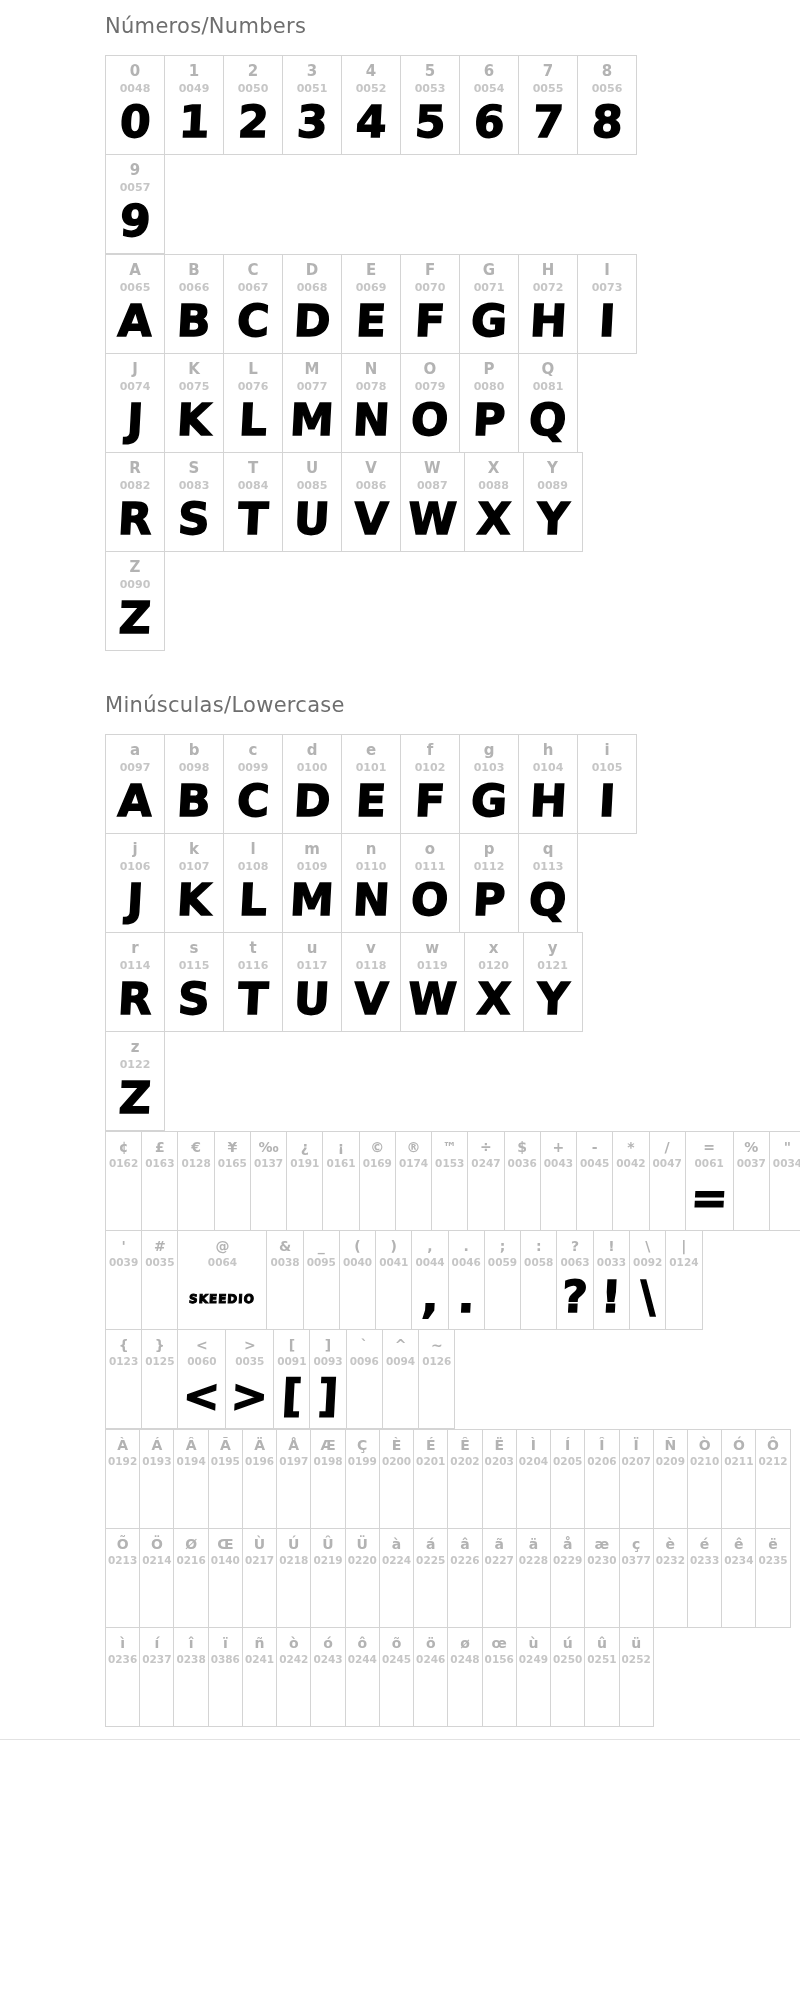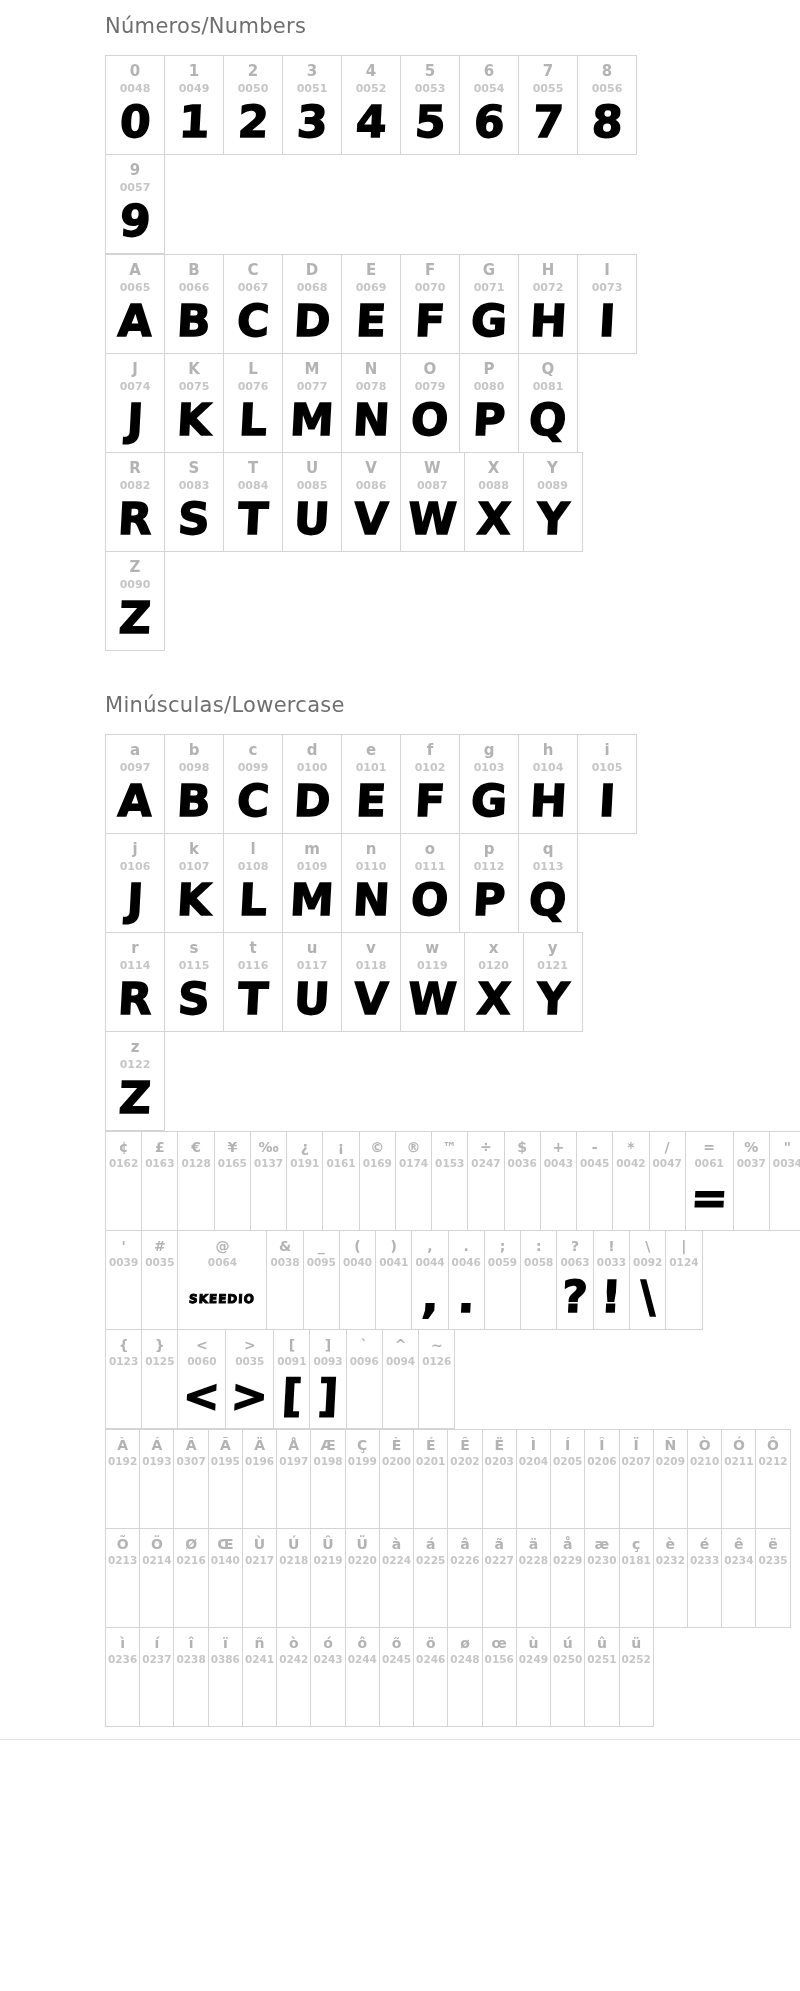--- a/index.html
+++ b/index.html
@@ -623,21 +623,21 @@
             <div class="cell-code">0192</div>
             <div class="cell-glyph"></div>
           </div>
           <div class="cell">
             <div class="cell-char">Á</div>
             <div class="cell-code">0193</div>
             <div class="cell-glyph"></div>
           </div>
           <div class="cell">
             <div class="cell-char">Â</div>
-            <div class="cell-code">0307</div>
+            <div class="cell-code">0194</div>
             <div class="cell-glyph"></div>
           </div>
           <div class="cell">
             <div class="cell-char">Ã</div>
             <div class="cell-code">0195</div>
             <div class="cell-glyph"></div>
           </div>
           <div class="cell">
             <div class="cell-char">Ä</div>
             <div class="cell-code">0196</div>
@@ -790,21 +790,21 @@
             <div class="cell-code">0229</div>
             <div class="cell-glyph"></div>
           </div>
           <div class="cell">
             <div class="cell-char">æ</div>
             <div class="cell-code">0230</div>
             <div class="cell-glyph"></div>
           </div>
           <div class="cell">
             <div class="cell-char">ç</div>
-            <div class="cell-code">0181</div>
+            <div class="cell-code">0377</div>
             <div class="cell-glyph"></div>
           </div>
           <div class="cell">
             <div class="cell-char">è</div>
             <div class="cell-code">0232</div>
             <div class="cell-glyph"></div>
           </div>
           <div class="cell">
             <div class="cell-char">é</div>
             <div class="cell-code">0233</div>

